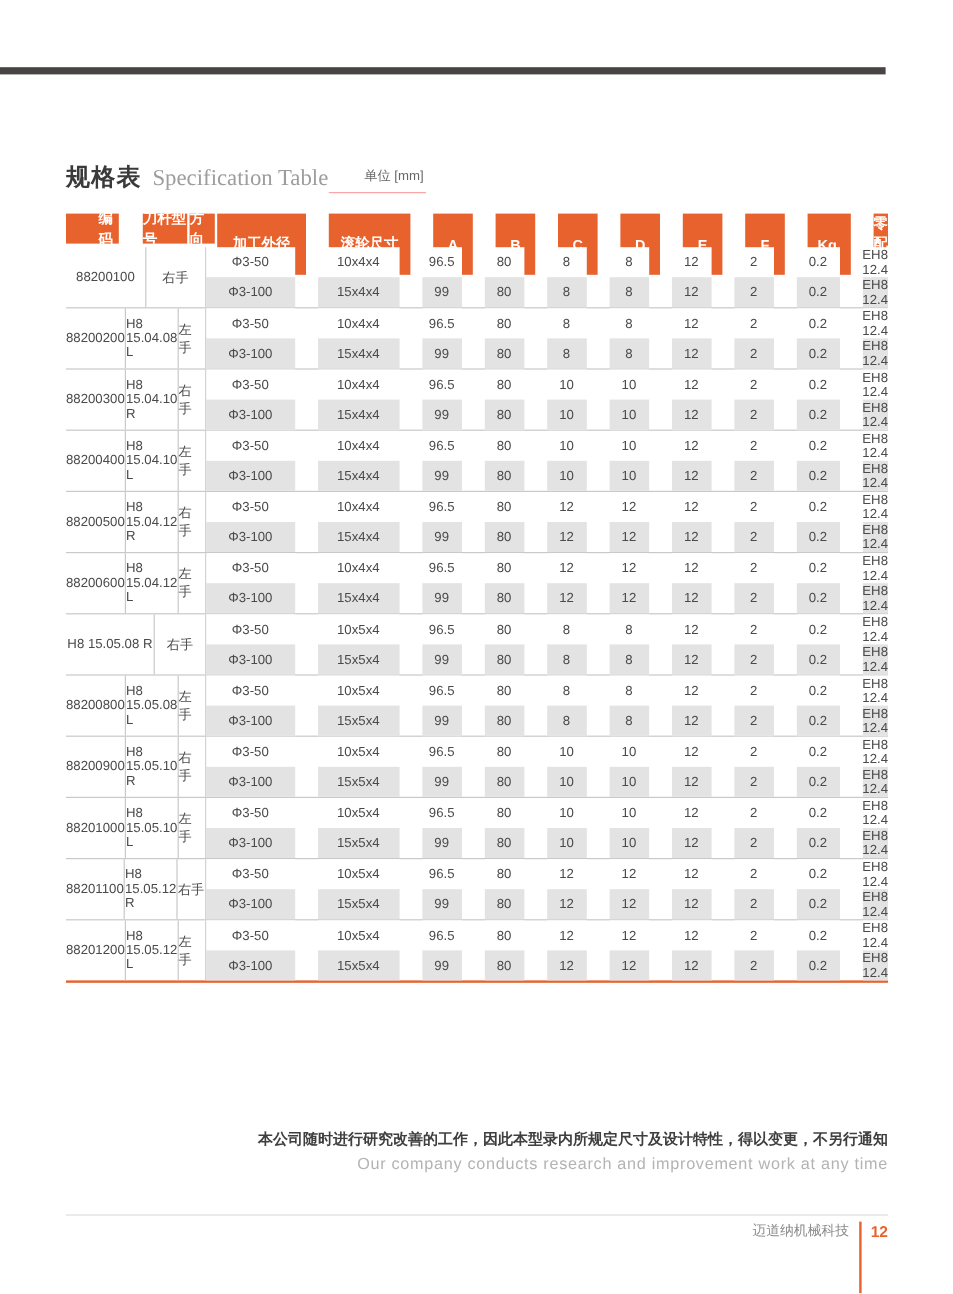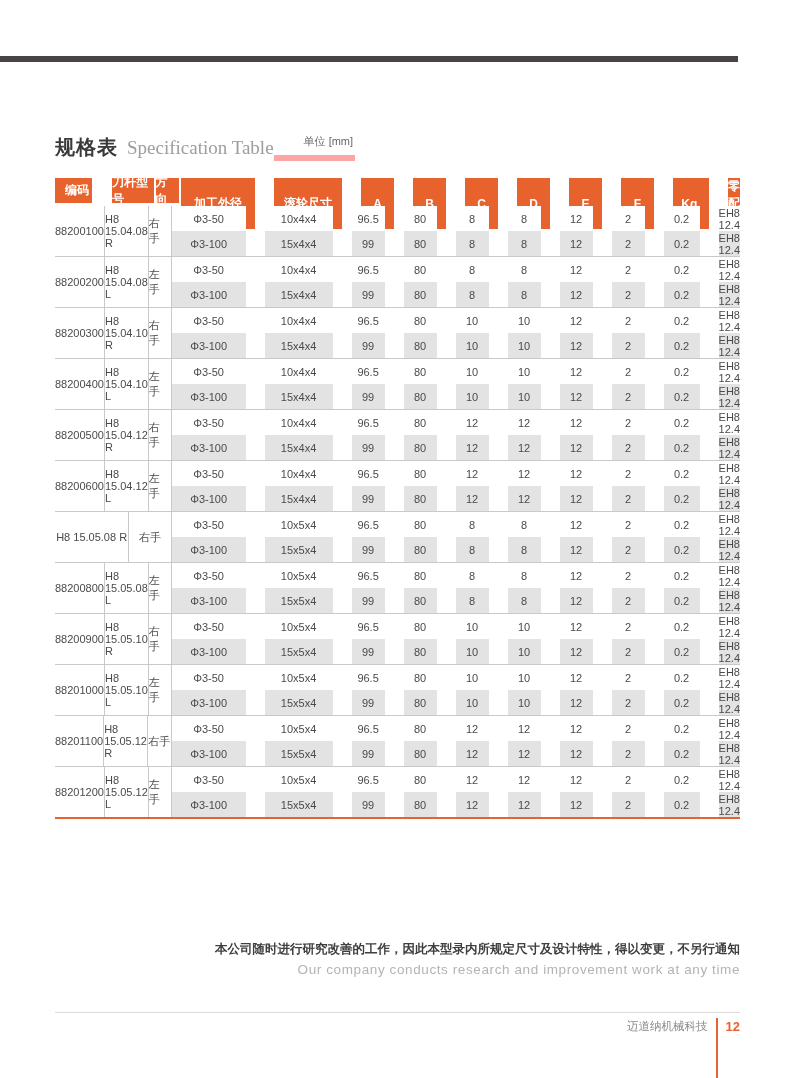--- a/index.html
+++ b/index.html
@@ -8,28 +8,28 @@
     position:relative; width:794px; height:1078px; background:#fff;
     font-family:"Liberation Sans","DejaVu Sans",sans-serif; overflow:hidden;
   }
   .topbar { position:absolute; left:0; top:56px; width:738px; height:6px; background:var(--topbar,#474443); }
 
   
   .title-row { position:absolute; left:55px; top:134px; width:685px; display:flex; align-items:flex-end; }
   .title-group { display:flex; align-items:baseline; }
   .title-cn { font-size:20px; font-weight:bold; color:#3a3a3a; letter-spacing:1px; }
   .title-en { font-size:19px; color:#9d9d9d; margin-left:9px;font-family:Liberation Serif, serif; }
-  .unit { font-size:11px; color:#666; border-bottom:6px solid #fca5a5; padding:0 2px 6px 30px; }
+  .unit { font-size:11px; color:#666; border-bottom:1px solid #fca5a5; padding:0 2px 6px 30px; }
 
   
   .spec-table { position:absolute; left:55px; top:178px; width:685px; }
   .thead { display:flex; height:25px; margin-bottom:3px; }
   .hcell { background:var(--orange,#E7622D); color:#fff; font-weight:bold; font-size:12px;
            display:flex; align-items:center; justify-content:center; }
-  .hc1 { width:69px; margin-right:20px; justify-content:flex-start; padding-left:10px; }
+  .hc1 { width:69px; margin-right:20px; justify-content:flex-start; padding-left:27px; }
   .hc2 { width:90px; margin-right:2px; }
   .hc3 { width:51px; margin-right:2px; }
   .thead .right-grid { flex:1; }
   .right-grid { display:grid; grid-template-columns:74px 68px 33px 33px 33px 33px 33px 33px 36px 1fr; column-gap:19px; }
 
   .tbody { border-bottom:2px solid var(--orange,#E7622D); }
   .group { display:flex; }
   .group + .group { border-top:1px solid var(--gridline,#C9C9C9); }
   .gc { display:flex; align-items:center; justify-content:center; font-size:11px; color:#4a4a4a;
         border-right:1px solid var(--gridline,#C9C9C9); }
@@ -82,21 +82,20 @@
           <div class="hcell">D</div>
           <div class="hcell">E</div>
           <div class="hcell">F</div>
           <div class="hcell">Kg.</div>
           <div class="hcell">零配件</div>
         </div>
       </div>
     <div class="tbody">
         <div class="group">
           <div class="gc gc-code">88200100</div>
-          <div class="gc gc-model">H8 15.04.08 R</div>
           <div class="gc gc-dir">右手</div>
           <div class="gright">
             <div class="right-grid subrow">
               <div class="cell">Φ3-50</div>
               <div class="cell">10x4x4</div>
               <div class="cell">96.5</div>
               <div class="cell">80</div>
               <div class="cell">8</div>
               <div class="cell">8</div>
               <div class="cell">12</div>

